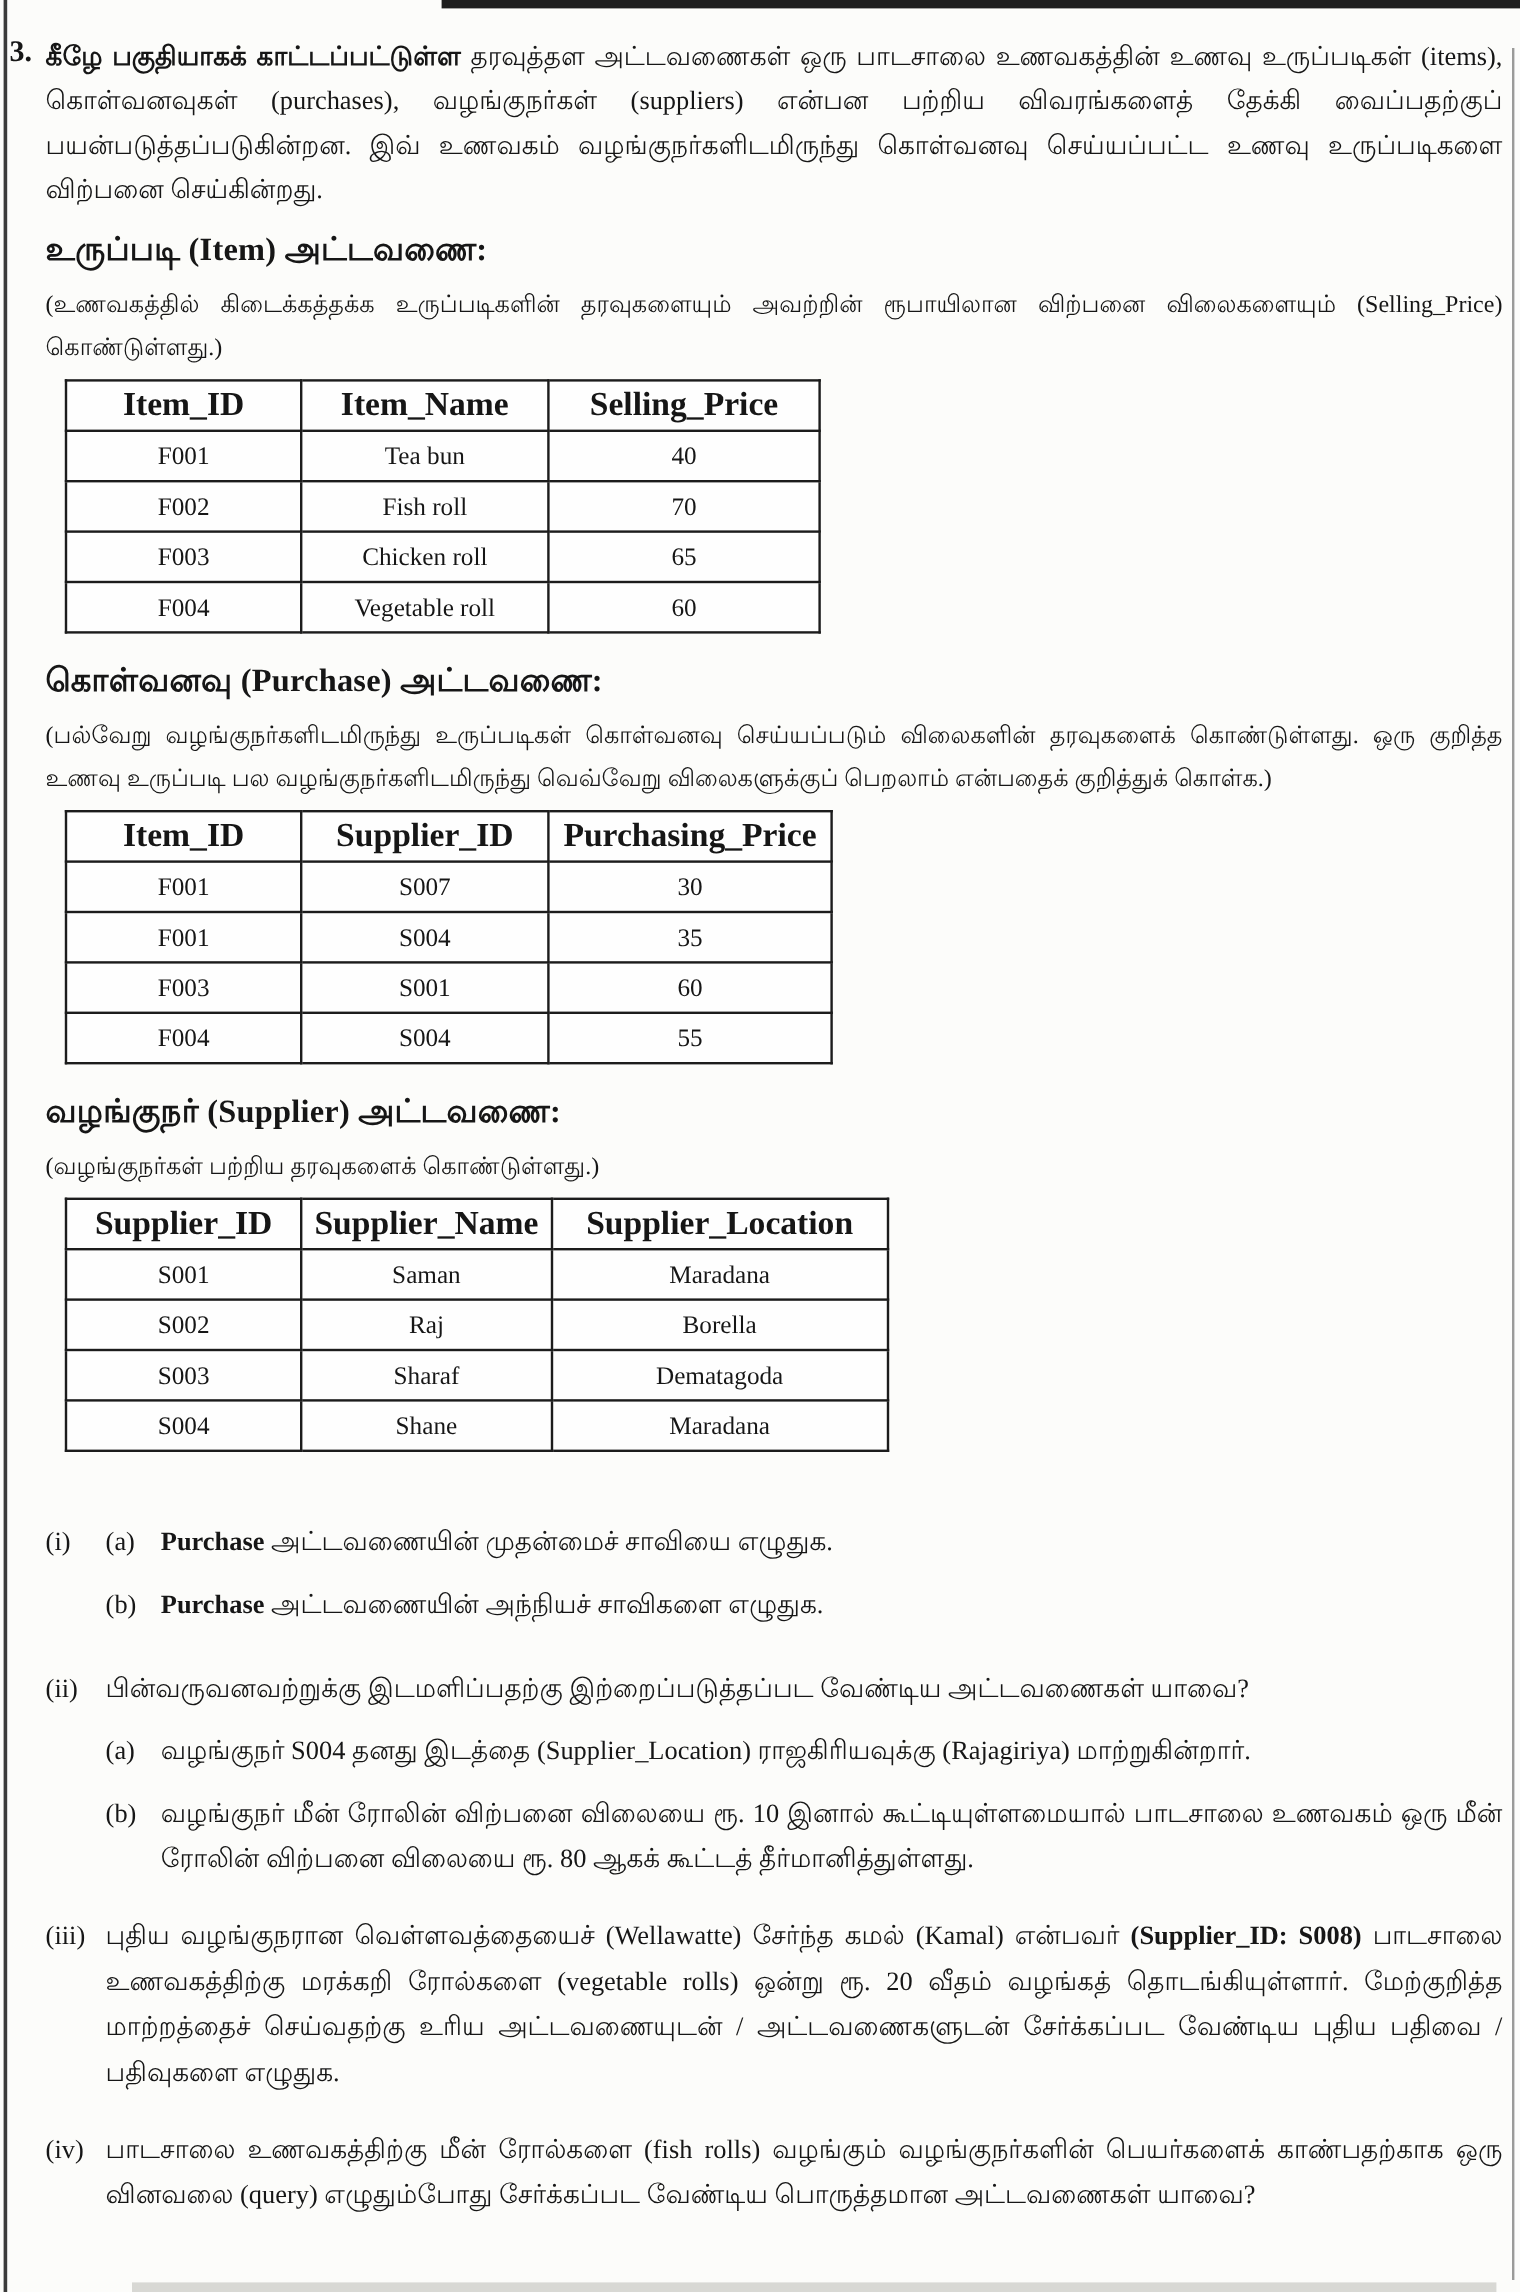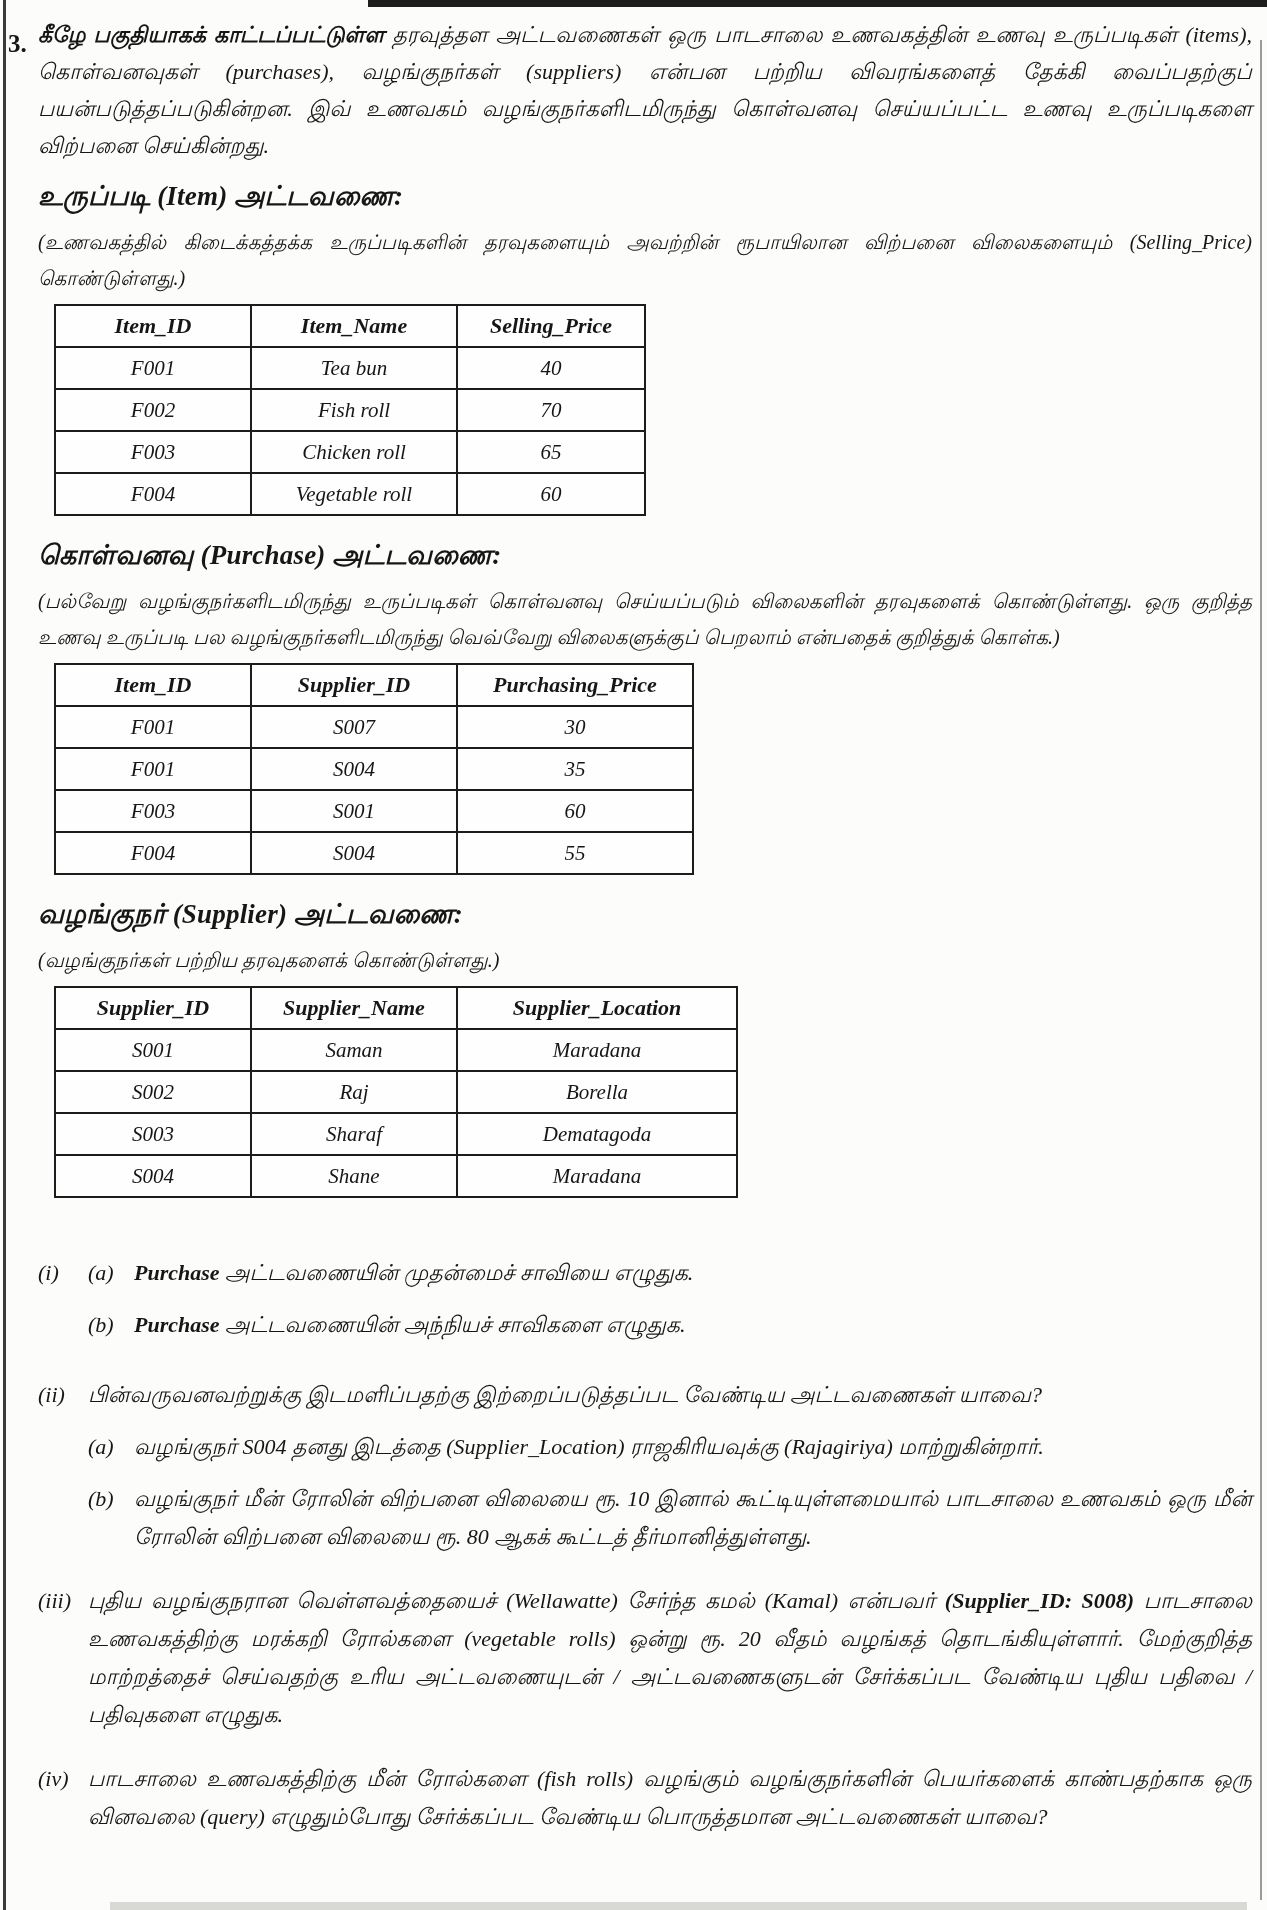--- a/index.html
+++ b/index.html
@@ -11,21 +11,21 @@
     background:#fcfcfa;
     font-family:"Liberation Serif", serif;
     color:#161616;
     overflow:hidden;
   }
   .top-bar { position:absolute; left:368px; top:0; right:0; height:7px; background:#1e1e1e; }
   .left-rule { position:absolute; left:3px; top:0; width:3px; height:100%; background:#3a3a3a; }
   .right-rule { position:absolute; right:5px; top:40px; width:2px; height:1860px; background:#9a9a98; }
   .bottom-smudge { position:absolute; left:110px; right:20px; bottom:0; height:8px; background:#d8d8d4; }
 
-  .content { position:absolute; left:38px; top:16px; width:1214px;font-style:italic; }
+  .content { position:absolute; left:38px; top:28px; width:1214px; }
 
   .qnum {
     position:absolute; left:8px; top:30px;
     font-size:25px; font-weight:bold;
   }
 
   .para {
     font-size:22px; line-height:37px;
     text-align:justify;
   }
@@ -48,23 +48,23 @@
     background:#fefefe;
   }
   table.dbtable th, table.dbtable td {
     border:2px solid #1c1c1c;
     text-align:center;
     vertical-align:middle;
     height:42px;
     font-size:21px;
     padding:0 10px;
   }
-  table.dbtable th { font-size:22px; font-weight:bold; }
+  table.dbtable th { font-size:28px; font-weight:bold; }
   .col-a { width:196px; } .col-b { width:206px; }
-  .item-c { width:188px;margin-top:40px; } .purch-c { width:236px; } .supp-c { width:280px; }
+  .item-c { width:226px;margin-top:40px; } .purch-c { width:236px; } .supp-c { width:280px; }
 
   .questions { margin-top:56px; }
   .qrow { display:flex; align-items:flex-start; font-size:22px; line-height:38px; }
   .qlabel { flex:none; width:50px; font-size:22px; }
   .sublabel { flex:none; width:46px; font-size:22px; }
   .qtext { flex:1; text-align:justify; }
   .qtext .b, .qrow .b { font-weight:bold; }
   .gap-s { margin-top:14px; }
   .gap-m { margin-top:26px; }
   .gap-l { margin-top:32px; }

